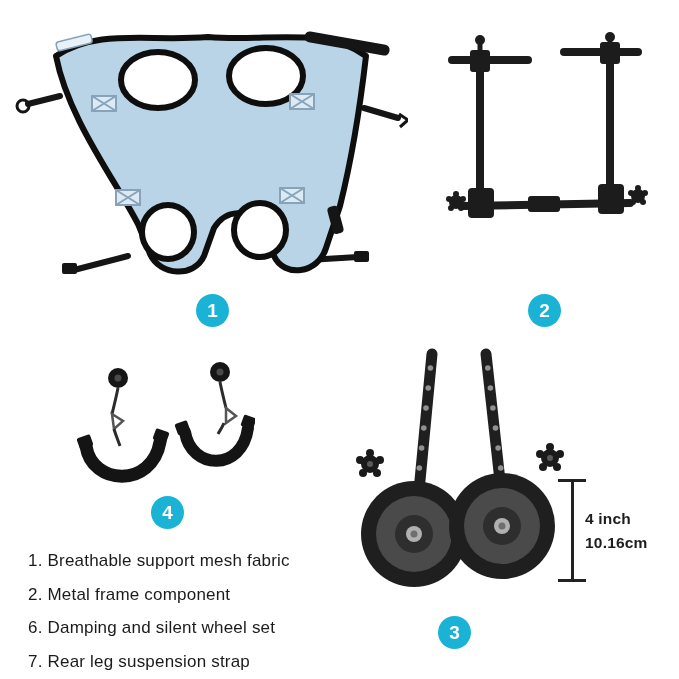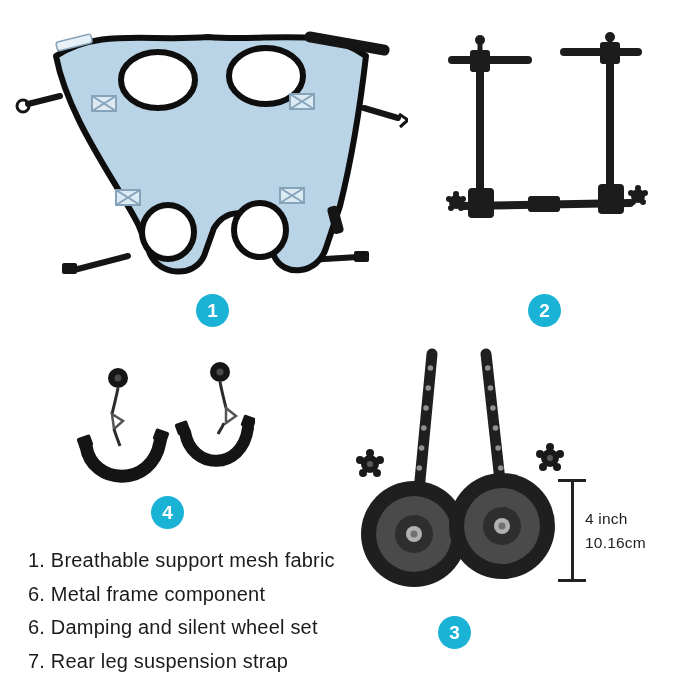--- a/index.html
+++ b/index.html
@@ -12,25 +12,25 @@
     position:absolute; width:33px; height:33px; border-radius:50%;
     background:#1ab3d6; color:#ffffff; display:flex; align-items:center; justify-content:center;
     font-size:19px; font-weight:bold; user-select:none;
   }
   .dim-line   { position:absolute; left:571px; top:480px; width:3px; height:101px; background:#222222; }
   .dim-tick   { position:absolute; width:28px; height:3px; background:#222222; }
   .dim-tick.t { left:558px; top:479px; }
   .dim-tick.b { left:558px; top:579px; }
   .dim-text {
     position:absolute; left:585px; top:507px; font-size:15.5px; color:#1d1d1d;
-    line-height:24px; font-weight:400; letter-spacing:.2px;
+    line-height:24px; font-weight:700; letter-spacing:.2px;
   }
   .legend {
     position:absolute; left:28px; top:544px; color:#1b1b1b;
-    font-size:20px; line-height:33.5px; letter-spacing:.2px;
+    font-size:17px; line-height:33.5px; letter-spacing:.2px;
   }
 </style>
 </head>
 <body>
 
 <div class="canvas">
 
   <figure class="part" style="left:8px; top:8px;">
     <svg width="400" height="280" viewBox="0 0 400 280">
 
@@ -205,18 +205,18 @@
   <div class="dim-line"></div>
   <div class="dim-tick t"></div>
   <div class="dim-tick b"></div>
   <div class="dim-text">
     <div>4 inch</div>
     <div>10.16cm</div>
   </div>
 
   <div class="legend">
     <div>1. Breathable support mesh fabric</div>
-    <div>6. Metal frame component</div>
+    <div>2. Metal frame component</div>
     <div>6. Damping and silent wheel set</div>
     <div>7. Rear leg suspension strap</div>
   </div>
 
 </div>
 
 </body></html>

